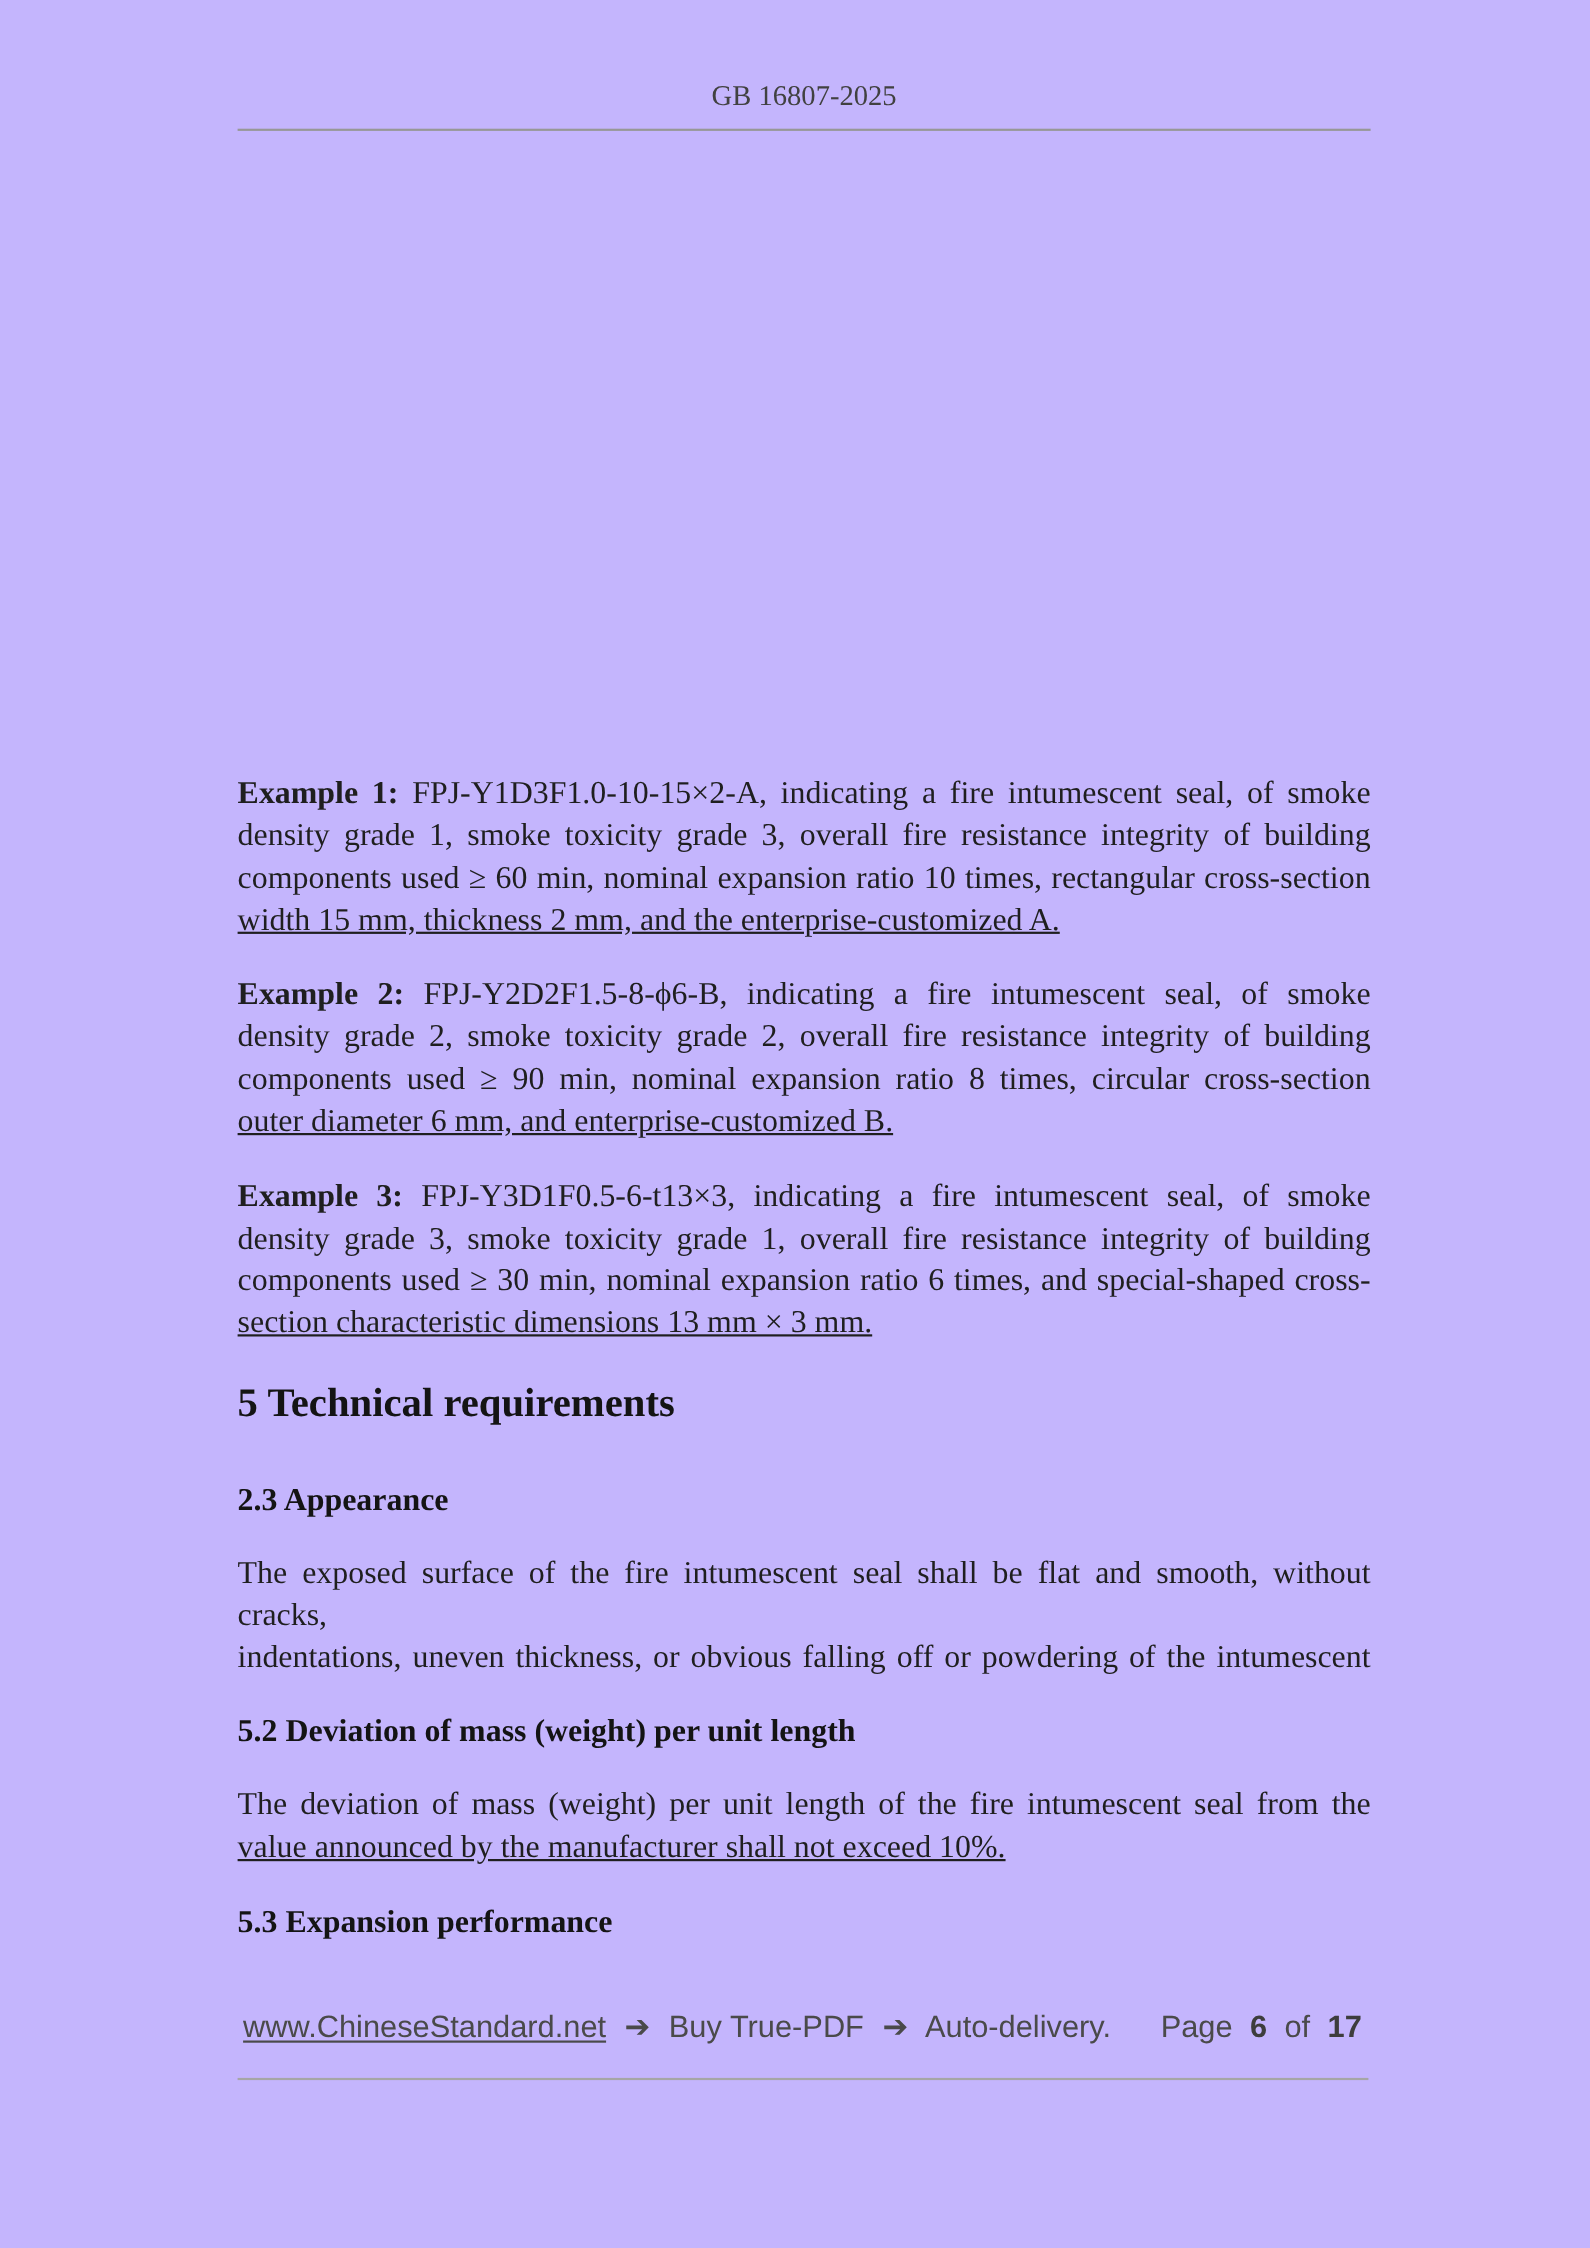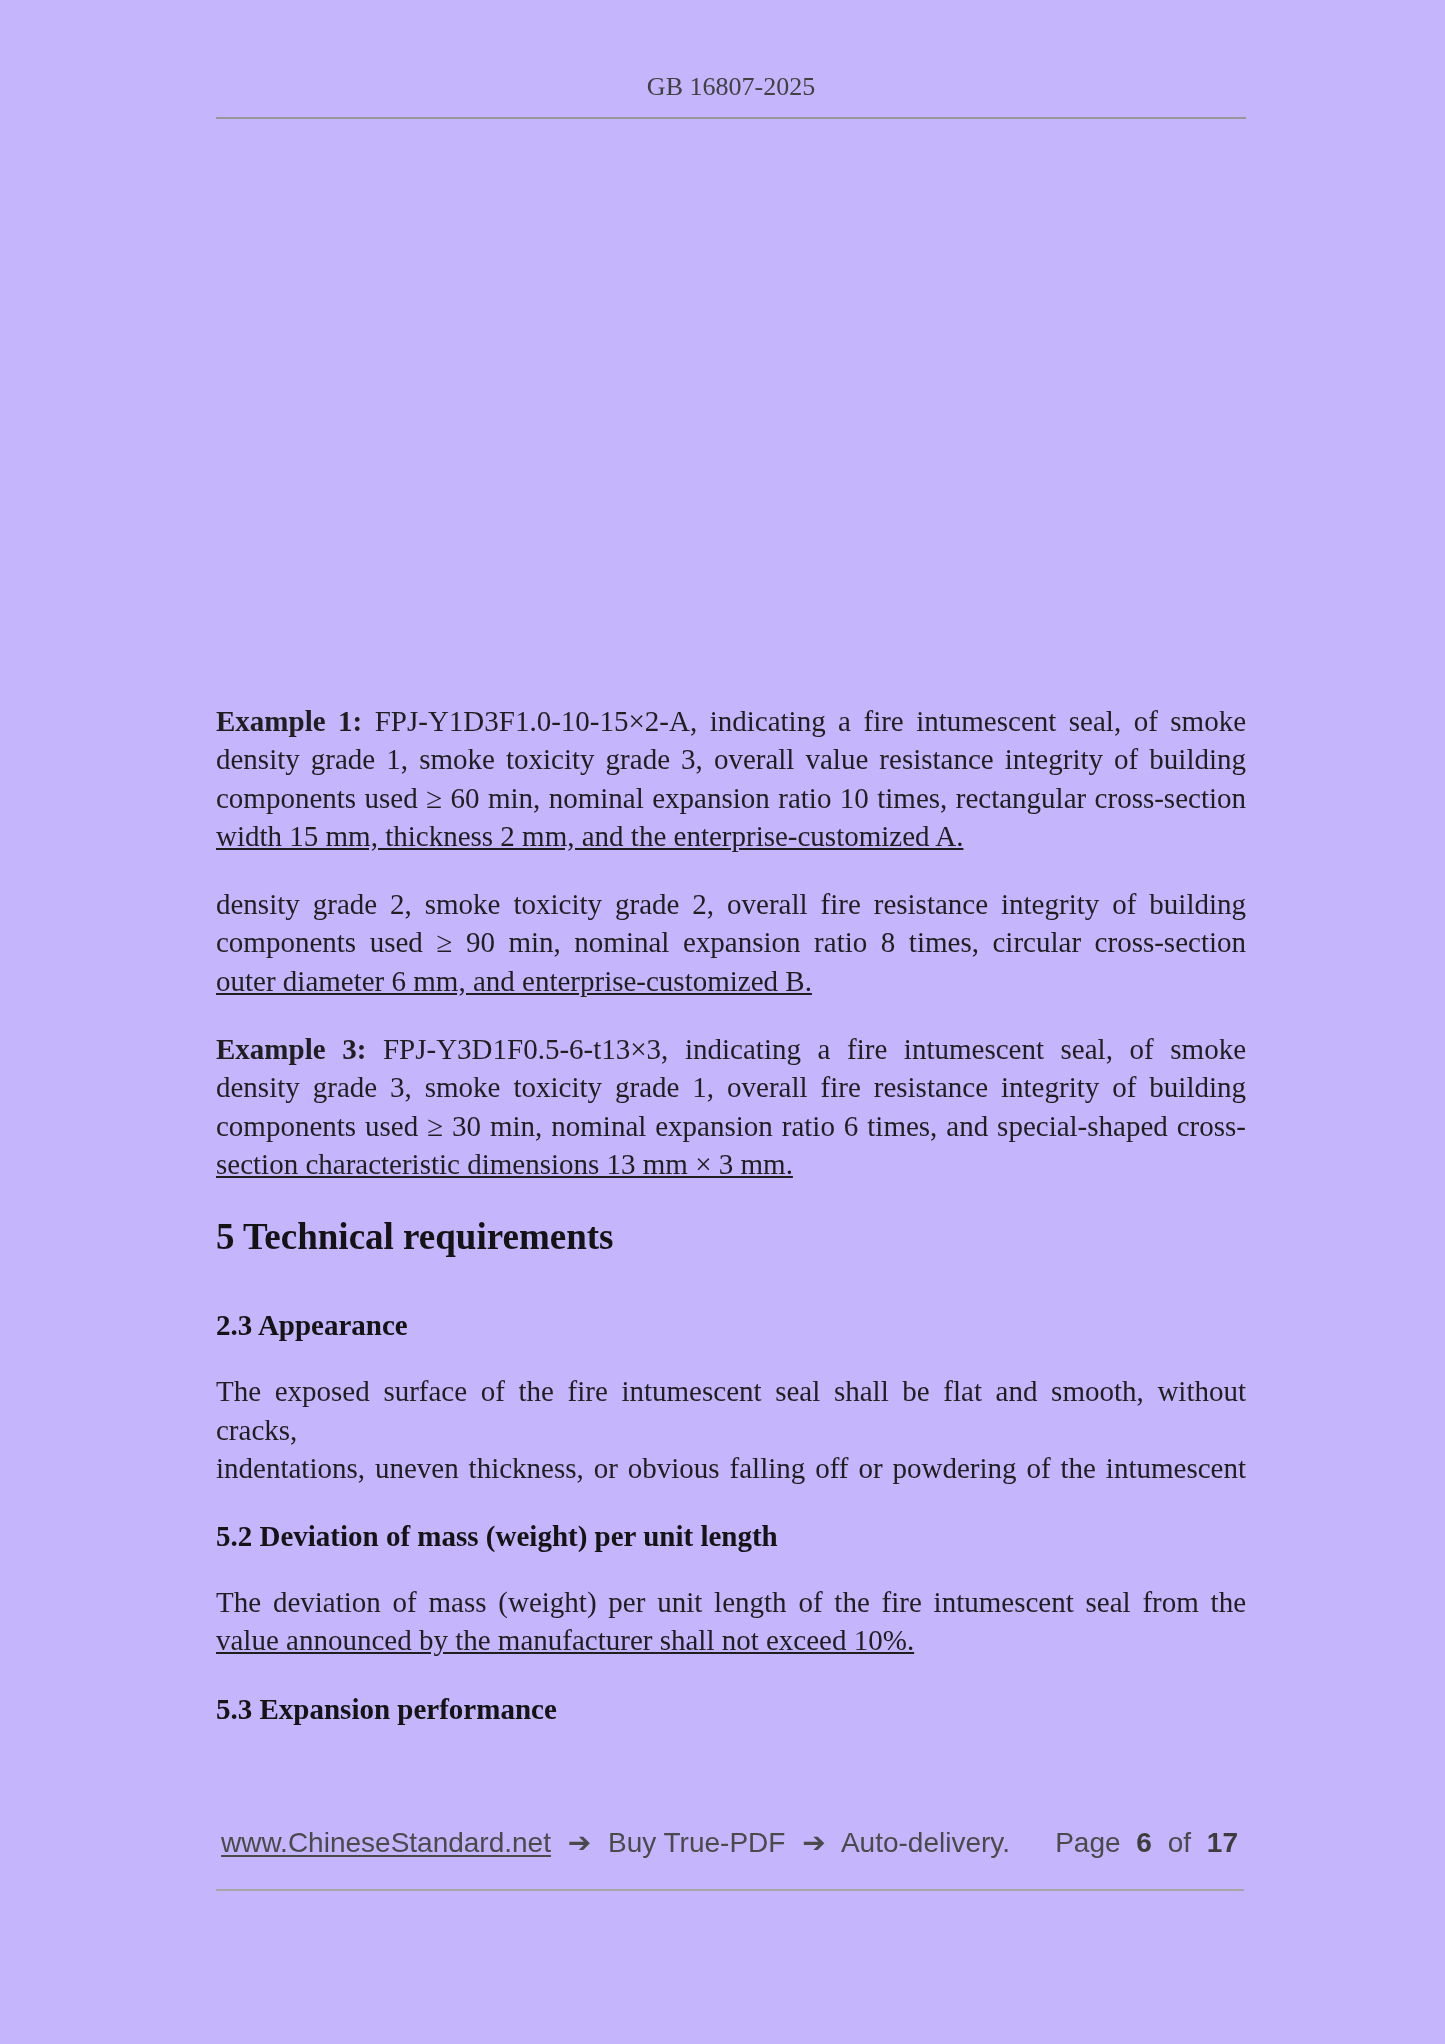--- a/index.html
+++ b/index.html
@@ -35,26 +35,27 @@
 
 <div class="page">
 
   <div class="header-title">GB 16807-2025</div>
   <div class="header-rule"></div>
 
   <div class="content">
 
     <div class="example">
       <div class="ln"><b>Example 1:</b><span> FPJ-Y1D3F1.0-10-15×2-A, indicating a fire intumescent seal, of smoke</span></div>
-      <div class="ln">density grade 1, smoke toxicity grade 3, overall value resistance integrity of building</div>
+      <div class="ln">density grade 1, smoke toxicity grade 3, overall fire resistance integrity of building</div>
       <div class="ln">components used ≥ 60 min, nominal expansion ratio 10 times, rectangular cross-section</div>
       <div class="ln last">width 15 mm, thickness 2 mm, and the enterprise-customized A.</div>
     </div>
 
     <div class="example">
+      <div class="ln"><b>Example 2:</b><span> FPJ-Y2D2F1.5-8-ϕ6-B, indicating a fire intumescent seal, of smoke</span></div>
       <div class="ln">density grade 2, smoke toxicity grade 2, overall fire resistance integrity of building</div>
       <div class="ln">components used ≥ 90 min, nominal expansion ratio 8 times, circular cross-section</div>
       <div class="ln last">outer diameter 6 mm, and enterprise-customized B.</div>
     </div>
 
     <div class="example">
       <div class="ln"><b>Example 3:</b><span> FPJ-Y3D1F0.5-6-t13×3, indicating a fire intumescent seal, of smoke</span></div>
       <div class="ln">density grade 3, smoke toxicity grade 1, overall fire resistance integrity of building</div>
       <div class="ln">components used ≥ 30 min, nominal expansion ratio 6 times, and special-shaped cross-</div>
       <div class="ln last">section characteristic dimensions 13 mm × 3 mm.</div>

